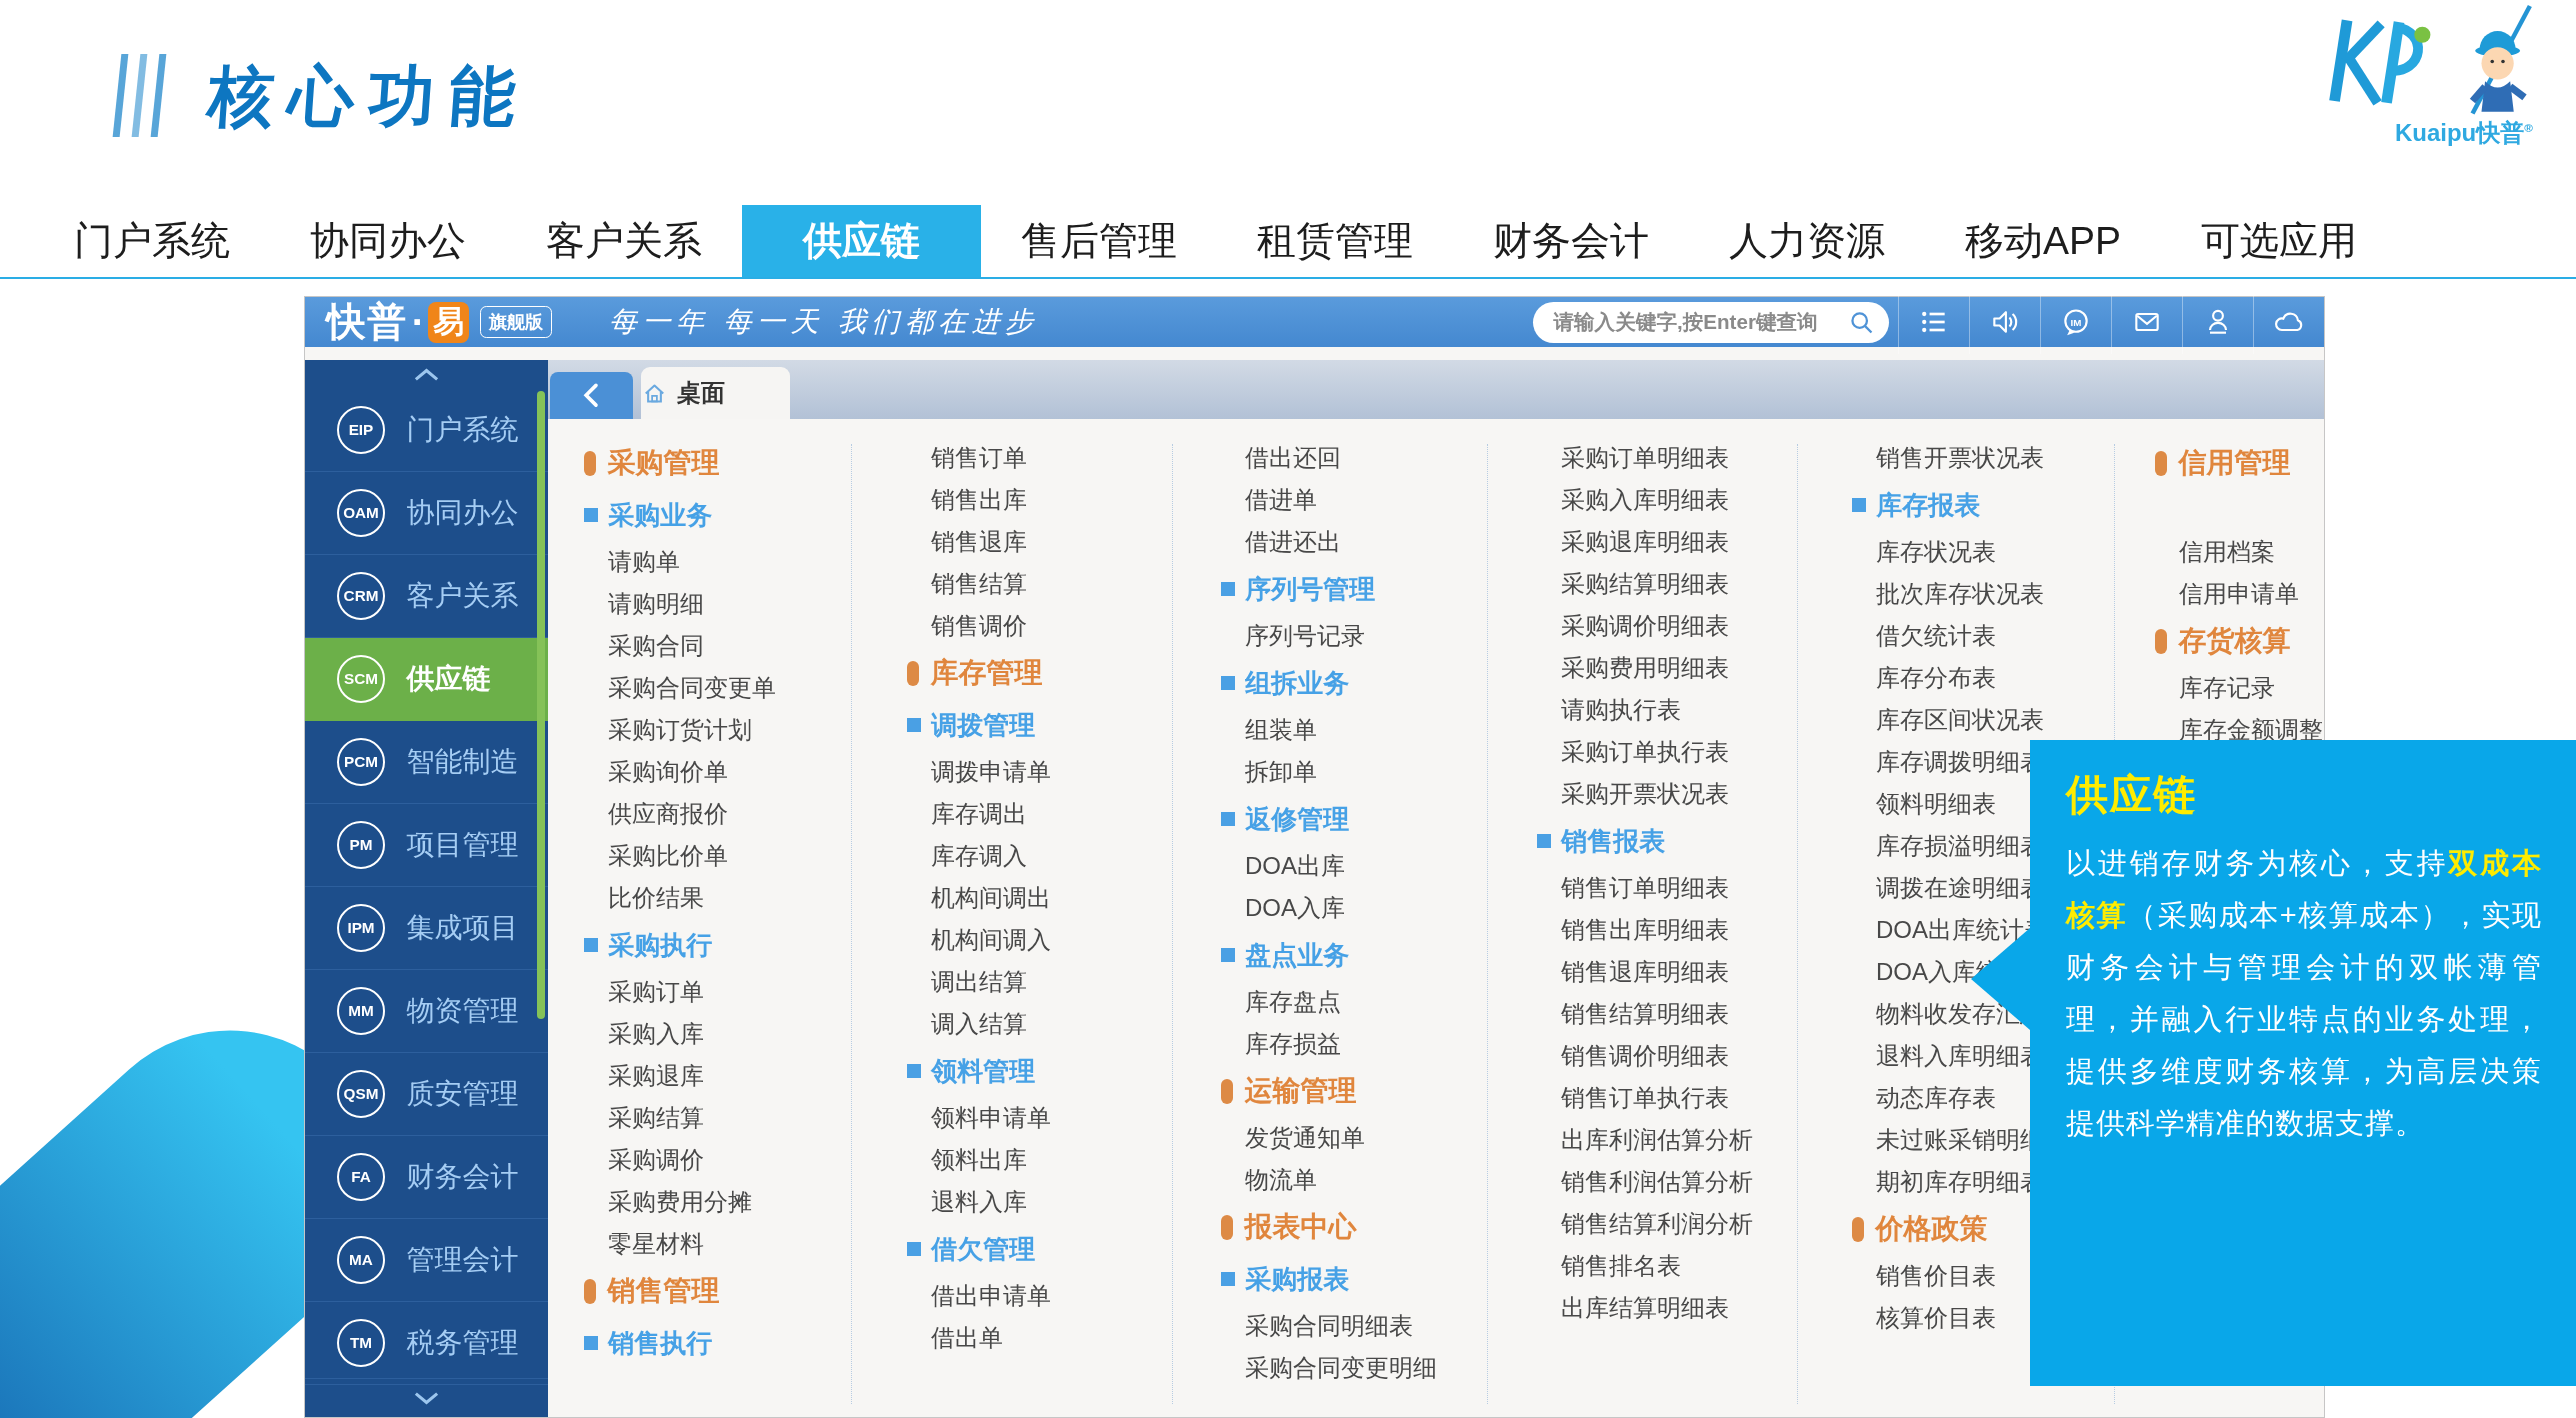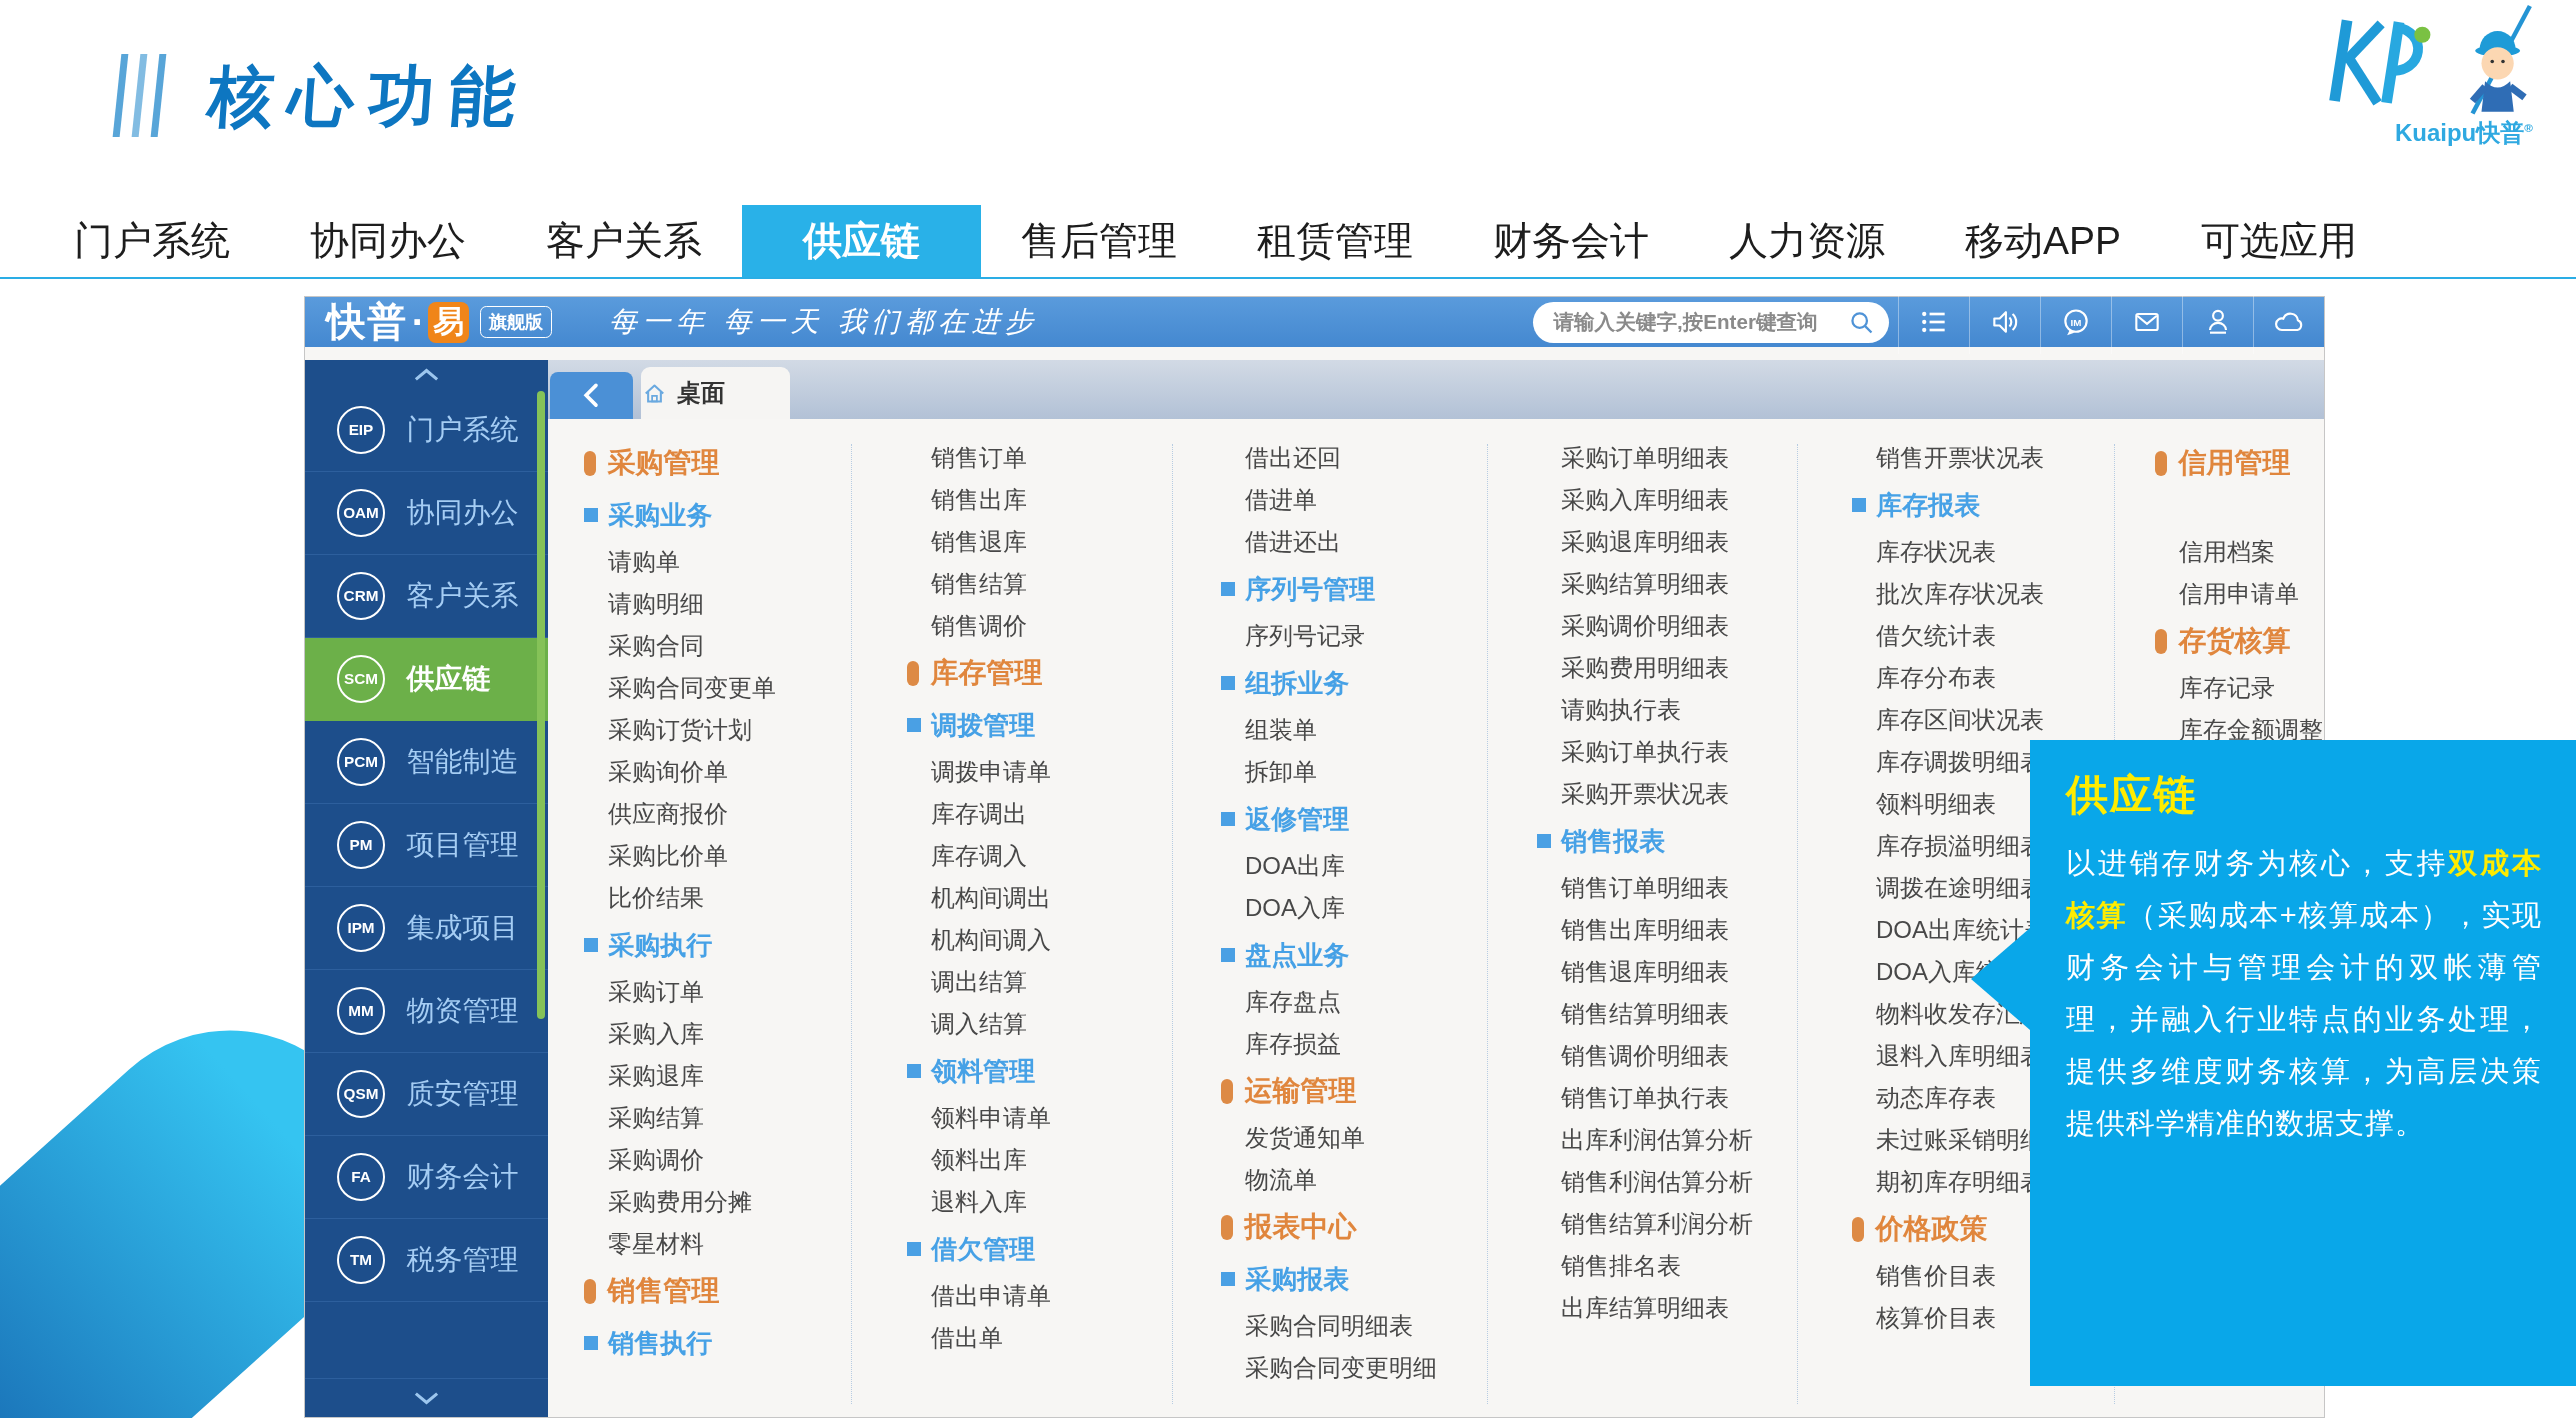--- a/index.html
+++ b/index.html
@@ -259,20 +259,24 @@
         </div>
         <div class="sitem">
           <span class="scircle">QSM</span>
           <span class="slabel">质安管理</span>
         </div>
         <div class="sitem">
           <span class="scircle">FA</span>
           <span class="slabel">财务会计</span>
         </div>
         <div class="sitem">
+          <span class="scircle">MA</span>
+          <span class="slabel">管理会计</span>
+        </div>
+        <div class="sitem">
           <span class="scircle">TM</span>
           <span class="slabel">税务管理</span>
         </div>
       </div>
     <div class="sscroll"></div>
     <div class="schev-bot">
       <svg width="39" height="18" viewBox="0 0 44 20">
         <polyline points="10,5 22,15 34,5" stroke="#9cc6ee" stroke-width="3.5" fill="none"></polyline>
       </svg>
     </div>

